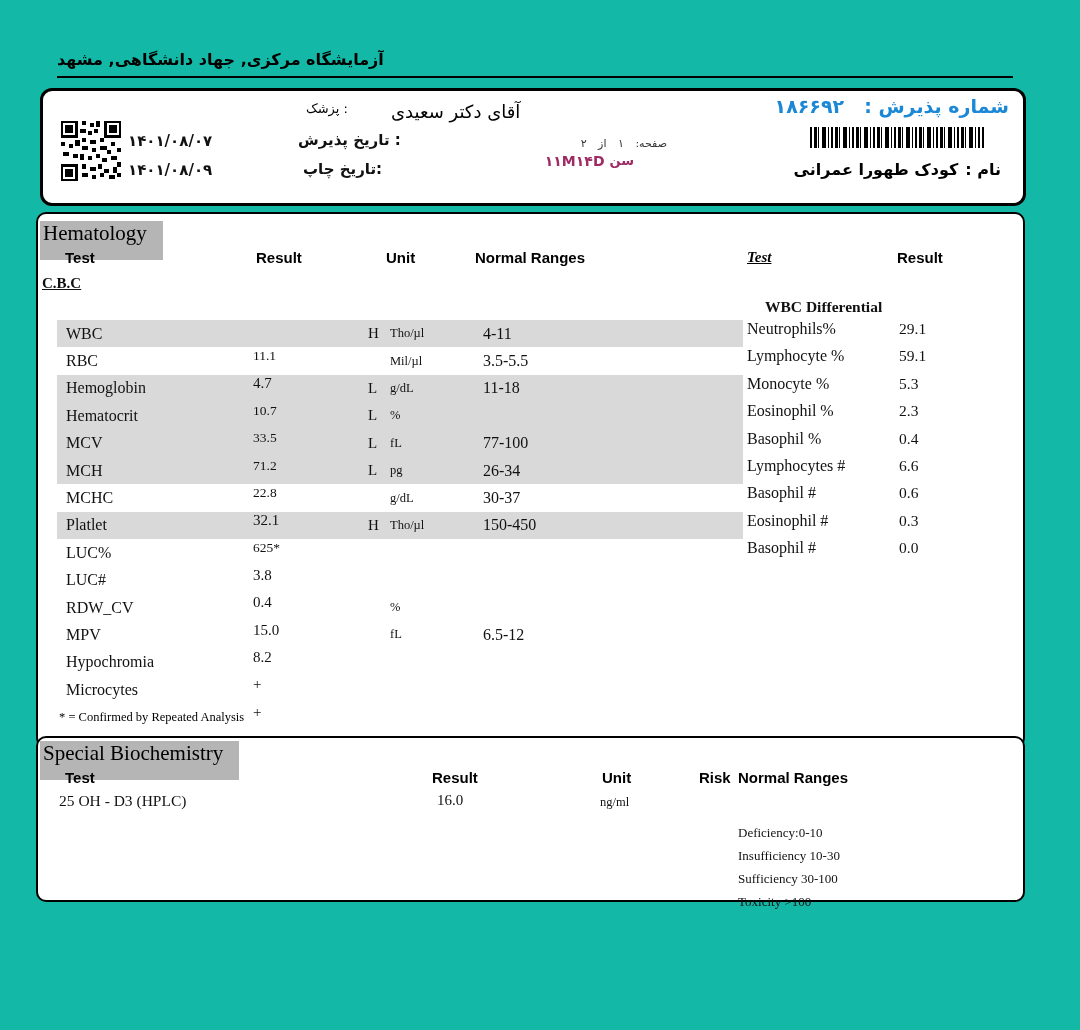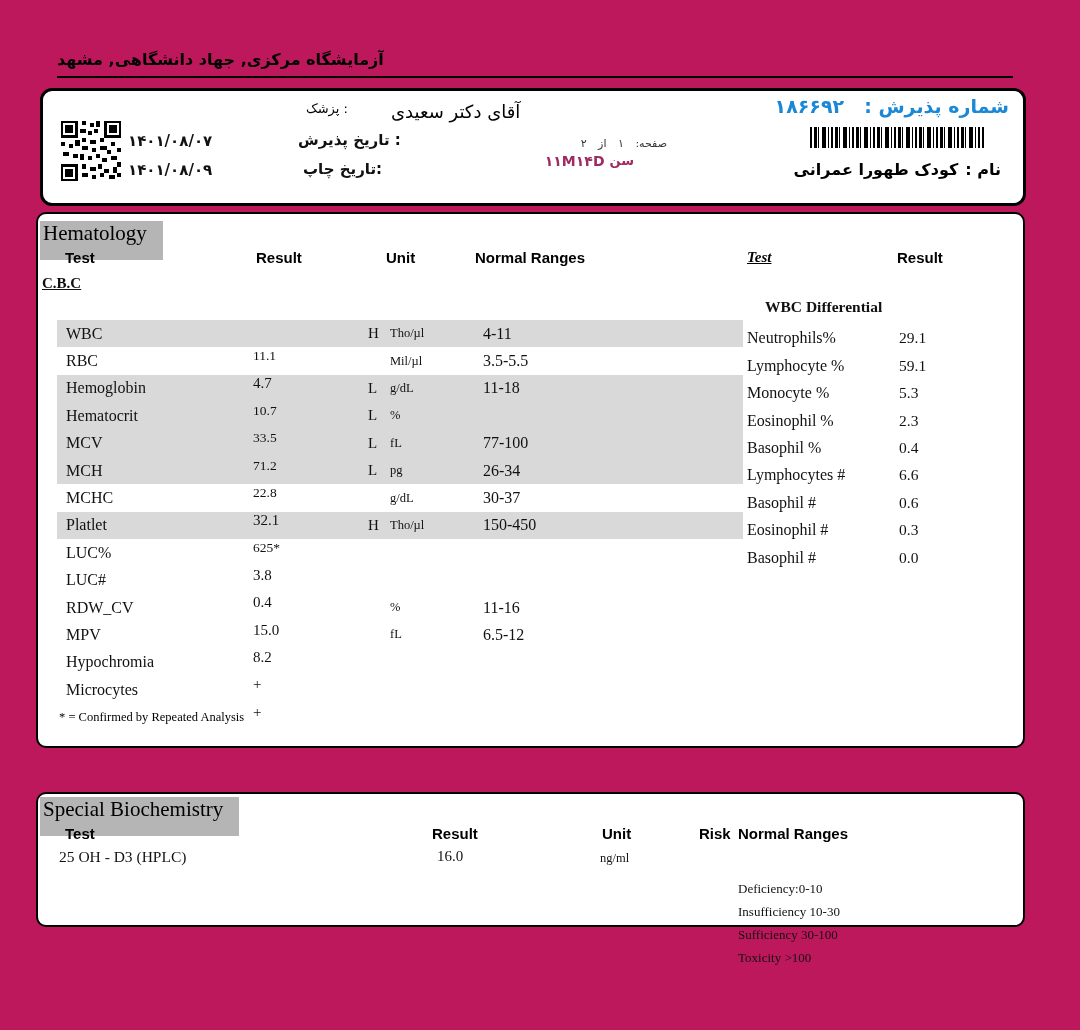--- a/index.html
+++ b/index.html
@@ -1,20 +1,20 @@
 <!DOCTYPE html>
 <html><head>
 <meta charset="utf-8">
 <style>
   * { margin: 0; padding: 0; box-sizing: border-box; }
   html,body { background: #ffffff; }
   .page {
     position: relative;
     width: 1080px; height: 1030px;
-    background: #be185d;
+    background: #14b8a6;
     font-family: "Liberation Serif", "DejaVu Serif", serif;
     color: #111;
     overflow: hidden;
   }
 
   
   .lab-title {
     position: absolute; left: 57px; top: 50px;
     font-family: "DejaVu Sans", sans-serif;
     font-size: 16px; font-weight: bold; color: #000;
@@ -83,21 +83,21 @@
   .admdate-value { top: 41px; }
   .printdate-value { top: 70px; }
   .qr { position: absolute; left: 18px; top: 30px; width: 60px; height: 60px; }
 
   
   .sec-box {
     position: absolute; left: 36px; width: 989px;
     border: 2px solid #000; border-radius: 10px; background: #fff;
   }
   .hema-box { top: 212px; height: 536px; }
-  .bio-box  { top: 792px; height: 135px; }
+  .bio-box  { top: 736px; height: 166px; }
   .sec-title {
     position: absolute; left: 2px;
     font-family: "Liberation Serif", serif;
     font-size: 21px; color: #000;
     background: #b5b5b5; padding: 0 16px 14px 3px;
   }
   .hema-box .sec-title { top: 7px; }
   .bio-box  .sec-title { top: 3px; }
 
   .col-head {
@@ -123,21 +123,21 @@
   .hrow { display: flex; align-items: center; height: 27.4px; }
   .hrow.shaded { background: #d9d9d9; }
   .c-test   { flex: 0 0 196px; padding-left: 9px; font-size: 16px; }
   .c-result { flex: 0 0 115px; font-size: 15px; margin-top: 45px; }
   .hrow.shaded .c-result { font-size: 13.5px; }
   .c-flag   { flex: 0 0 22px; font-size: 15px; }
   .c-unit   { flex: 0 0 93px; font-size: 12.5px; }
   .c-normal { flex: 1; font-size: 16px; }
 
   .diff-rows { position: absolute; left: 709px; top: 106px; width: 260px; }
-  .drow { display: flex; align-items: flex-end; height: 27.4px; }
+  .drow { display: flex; align-items: flex-start; height: 27.4px; }
   .d-test { flex: 0 0 152px; font-size: 16px; }
   .d-result { flex: 1; font-size: 15.5px; }
 
   .footnote {
     position: absolute; left: 21px; top: 496px;
     font-size: 12.5px; color: #000;
   }
 
   
   .bio-test   { position: absolute; left: 21px;  top: 54px; font-size: 15.5px; }
@@ -321,21 +321,20 @@
           <span class="c-result">0.4</span>
           <span class="c-flag"></span>
           <span class="c-unit"></span>
           <span class="c-normal"></span>
         </div>
         <div class="hrow">
           <span class="c-test">RDW_CV</span>
           <span class="c-result">15.0</span>
           <span class="c-flag"></span>
           <span class="c-unit">%</span>
-          <span class="c-normal">11-16</span>
         </div>
         <div class="hrow">
           <span class="c-test">MPV</span>
           <span class="c-result">8.2</span>
           <span class="c-flag"></span>
           <span class="c-unit">fL</span>
           <span class="c-normal">6.5-12</span>
         </div>
         <div class="hrow">
           <span class="c-test">Hypochromia</span>

